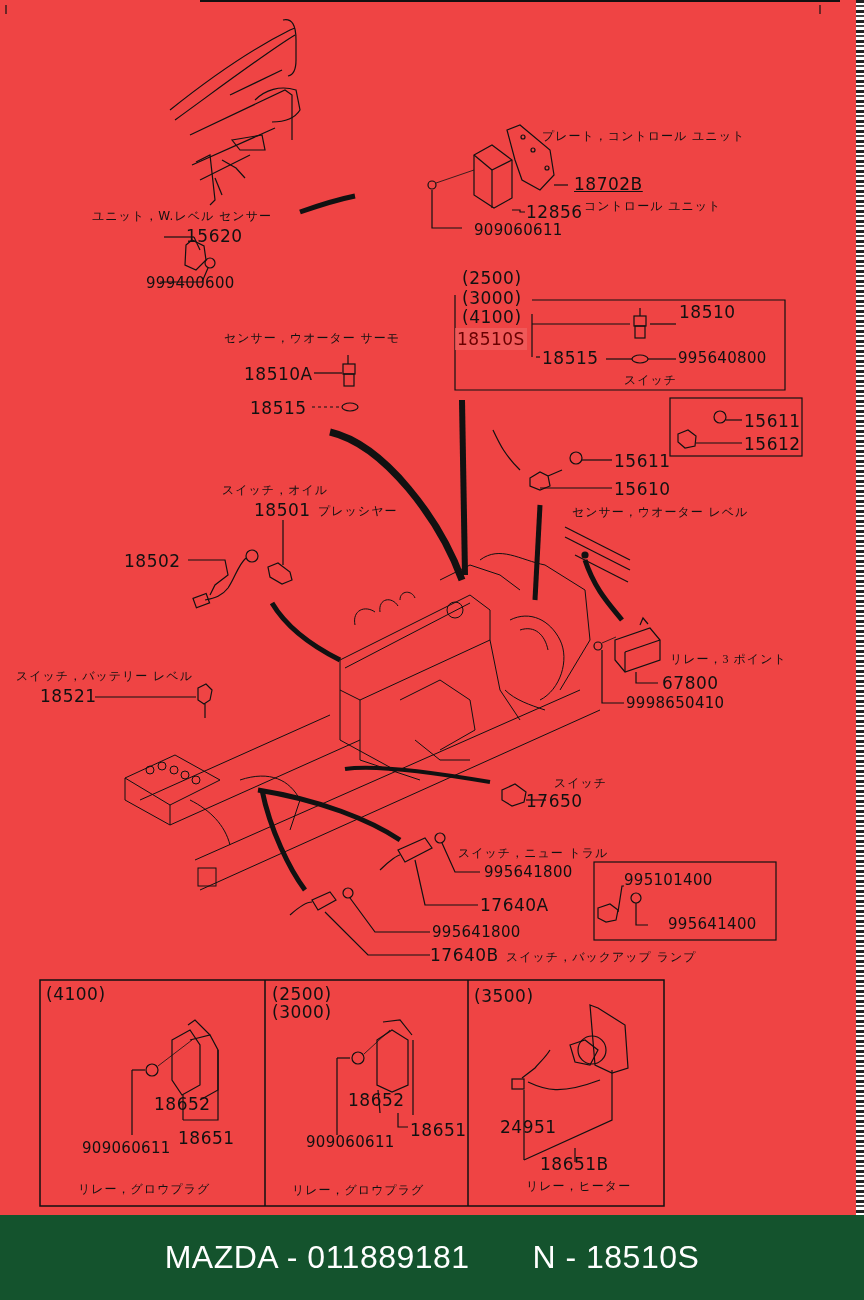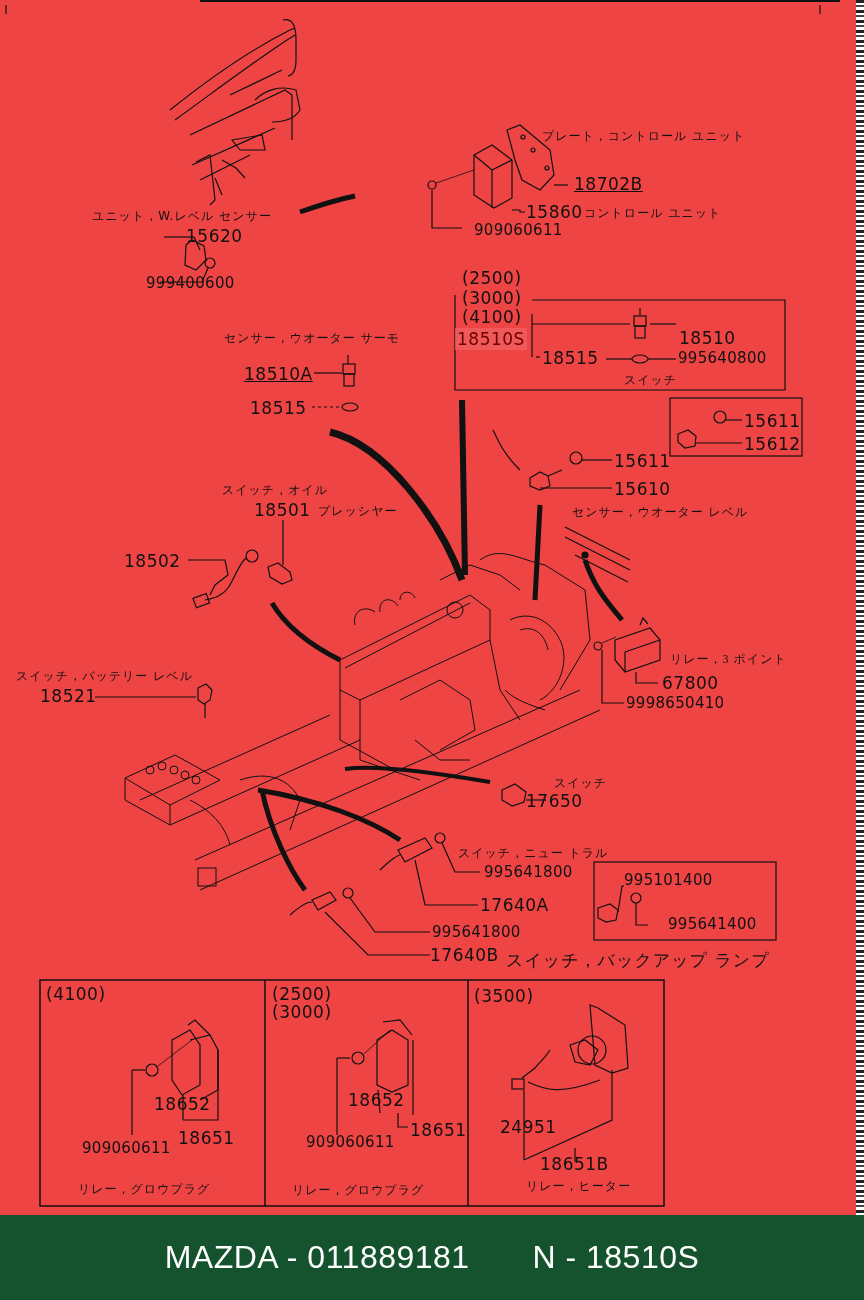--- a/index.html
+++ b/index.html
@@ -271,39 +271,39 @@
         <path d="M528 1082 C545 1090 560 1095 600 1080"></path>
         <path d="M524 1090 L524 1160"></path>
         <path d="M524 1160 L612 1120 L612 1070"></path>
         <path d="M575 1148 L575 1162"></path>
       </g>
     </g>
   </svg>
 
   <span class="lbl jp" style="left:542px;top:128px;">プレート，コントロール ユニット</span>
   <span class="lbl num" style="left:574px;top:174px;text-decoration:underline;">18702B</span>
-  <span class="lbl num" style="left:526px;top:202px;">15860</span>
-  <span class="lbl jp" style="left:584px;top:205px;">コントロール ユニット</span>
+  <span class="lbl num" style="left:526px;top:202px;">12856</span>
+  <span class="lbl jp" style="left:584px;top:198px;">コントロール ユニット</span>
   <span class="lbl num-sm" style="left:474px;top:221px;">909060611</span>
 
   <span class="lbl jp" style="left:92px;top:208px;">ユニット，W.レベル センサー</span>
   <span class="lbl num" style="left:186px;top:226px;">15620</span>
   <span class="lbl num-sm" style="left:146px;top:274px;">999400600</span>
 
   <span class="lbl num" style="left:462px;top:268px;">(2500)</span>
   <span class="lbl num" style="left:462px;top:288px;">(3000)</span>
   <span class="lbl num" style="left:462px;top:307px;">(4100)</span>
   <span class="lbl num hl" style="left:455px;top:328px;">18510S</span>
-  <span class="lbl num" style="left:679px;top:328px;">18510</span>
+  <span class="lbl num" style="left:679px;top:302px;">18510</span>
   <span class="lbl num" style="left:542px;top:348px;">18515</span>
   <span class="lbl num-sm" style="left:678px;top:349px;">995640800</span>
   <span class="lbl jp" style="left:624px;top:372px;">スイッチ</span>
 
   <span class="lbl jp" style="left:224px;top:330px;">センサー，ウオーター サーモ</span>
-  <span class="lbl num" style="left:244px;top:364px;text-decoration:underline;">18510A</span>
+  <span class="lbl num" style="left:244px;top:364px;">18510A</span>
   <span class="lbl num" style="left:250px;top:398px;">18515</span>
 
   <span class="lbl num" style="left:744px;top:411px;">15611</span>
   <span class="lbl num" style="left:744px;top:434px;">15612</span>
 
   <span class="lbl num" style="left:614px;top:451px;">15611</span>
   <span class="lbl num" style="left:614px;top:479px;">15610</span>
   <span class="lbl jp" style="left:572px;top:504px;">センサー，ウオーター レベル</span>
 
   <span class="lbl jp" style="left:222px;top:482px;">スイッチ，オイル</span>
@@ -319,21 +319,21 @@
   <span class="lbl num" style="left:40px;top:686px;">18521</span>
 
   <span class="lbl jp" style="left:554px;top:775px;">スイッチ</span>
   <span class="lbl num" style="left:526px;top:791px;">17650</span>
 
   <span class="lbl jp" style="left:458px;top:845px;text-align:center;">スイッチ，ニュー トラル</span>
   <span class="lbl num-sm" style="left:484px;top:863px;">995641800</span>
   <span class="lbl num" style="left:480px;top:895px;">17640A</span>
   <span class="lbl num-sm" style="left:432px;top:923px;">995641800</span>
   <span class="lbl num" style="left:430px;top:945px;">17640B</span>
-  <span class="lbl jp" style="left:506px;top:949px;font-size:17px;">スイッチ，バックアップ ランプ</span>
+  <span class="lbl jp" style="left:506px;top:949px;font-size:12px;">スイッチ，バックアップ ランプ</span>
 
   <span class="lbl num-sm" style="left:624px;top:871px;">995101400</span>
   <span class="lbl num-sm" style="left:668px;top:915px;">995641400</span>
 
   <span class="lbl num" style="left:46px;top:984px;">(4100)</span>
   <span class="lbl num" style="left:154px;top:1094px;">18652</span>
   <span class="lbl num-sm" style="left:82px;top:1139px;">909060611</span>
   <span class="lbl num" style="left:178px;top:1128px;">18651</span>
   <span class="lbl jp" style="left:78px;top:1181px;">リレー，グロウプラグ</span>
 

